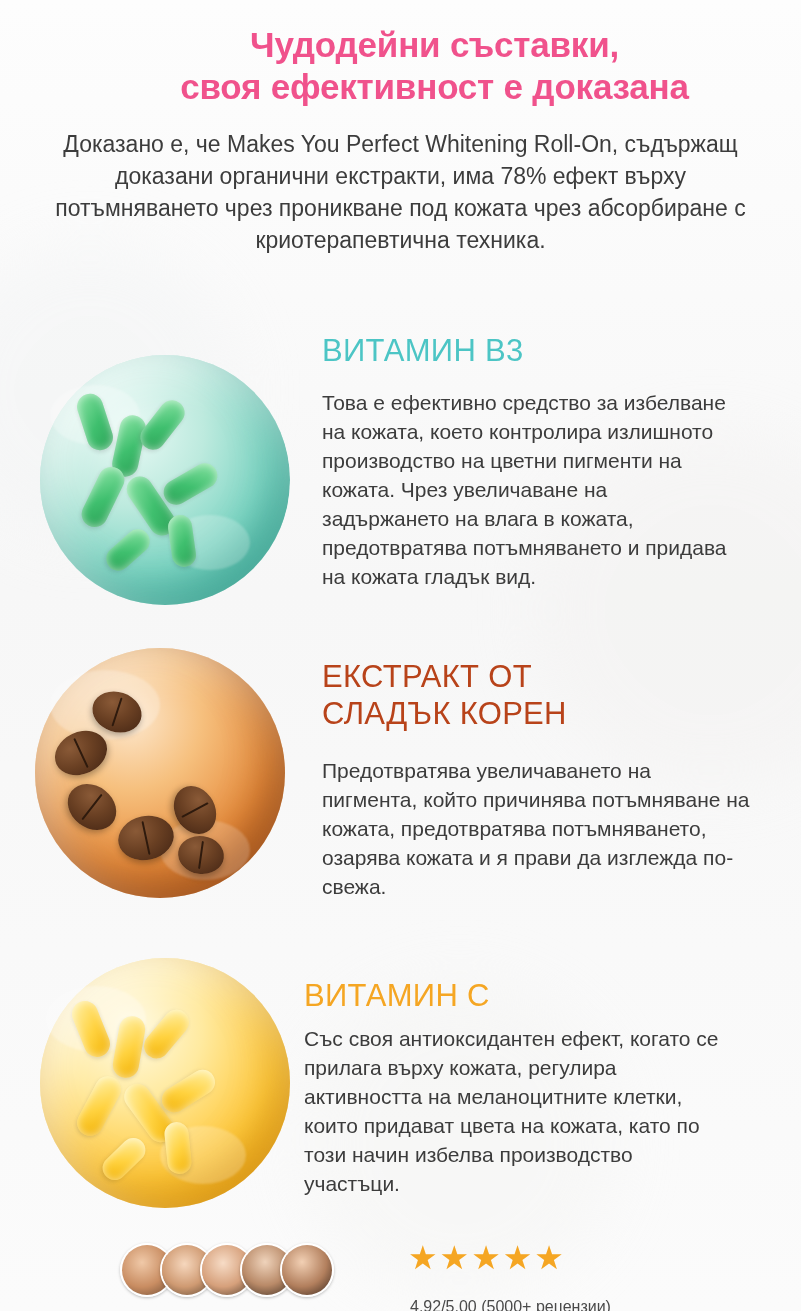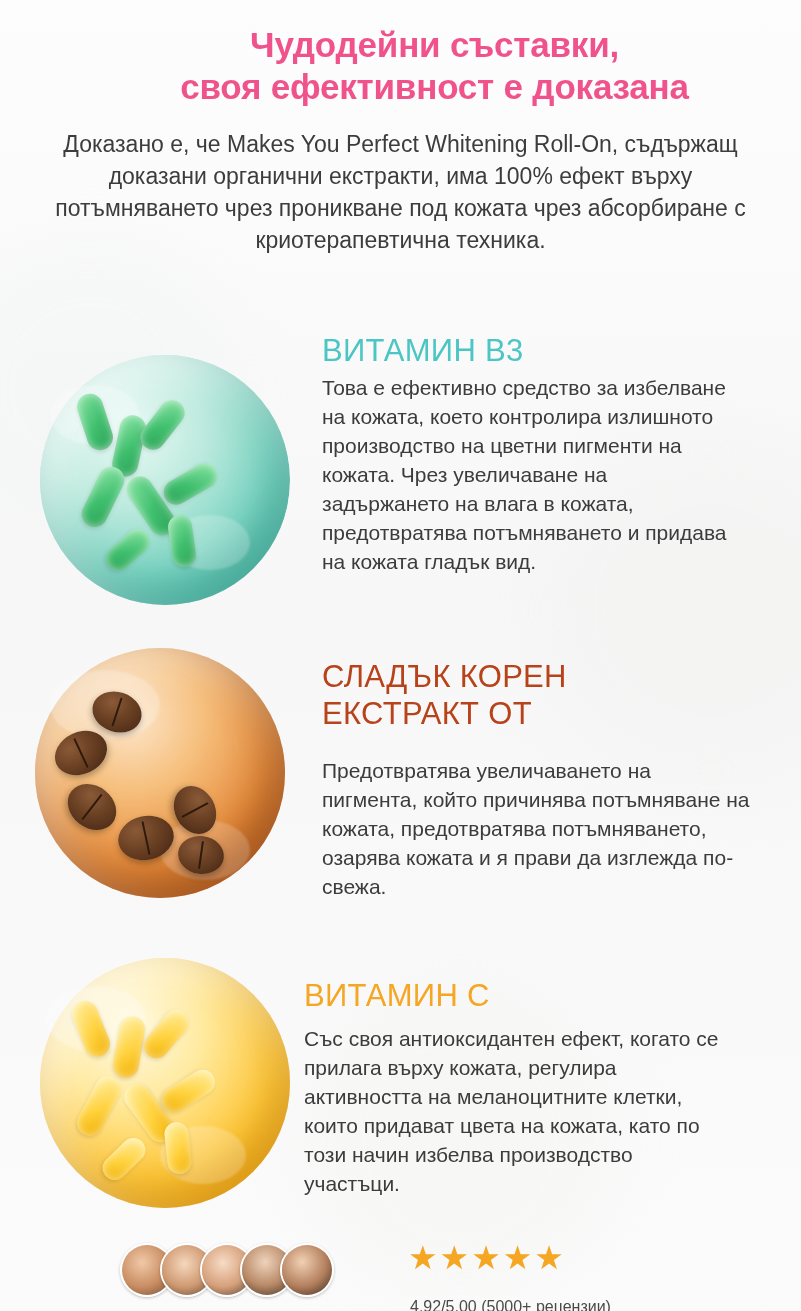--- a/index.html
+++ b/index.html
@@ -94,21 +94,21 @@
     background: rgba(255,255,255,.55);
     filter: blur(1px);
   }
 
   .ing-title { font-weight:normal; letter-spacing:0.3px; }
   .ing-body { color:#3c3c3c; font-size:21px; line-height:29px; }
 
   
   .t1 { position:absolute; left:322px; top:333px; width:415px; }
   .t1 .ing-title { color:#4cc5c5; font-size:31px; line-height:36px; }
-  .t1 .ing-body { margin-top:4px; }
+  .t1 .ing-body { margin-top:19px; }
 
   
   .t2 { position:absolute; left:322px; top:658px; width:430px; }
   .t2 .ing-title { color:#b8431a; font-size:31px; line-height:37px; }
   .t2 .ing-body { margin-top:24px; }
 
   
   .t3 { position:absolute; left:304px; top:978px; width:430px; }
   .t3 .ing-title { color:#f5a623; font-size:31px; line-height:36px; }
   .t3 .ing-body { margin-top:10px; }
@@ -132,21 +132,21 @@
 
   <div class="bg-blob bg1"></div>
   <div class="bg-blob bg2"></div>
   <div class="bg-blob bg3"></div>
 
   <div class="headline">
     <span class="l1">Чудодейни съставки,</span>
     <span class="l2">своя ефективност е доказана</span>
   </div>
 
-  <div class="intro">Доказано е, че Makes You Perfect Whitening Roll-On, съдържащ доказани органични екстракти, има 100% ефект върху потъмняването чрез проникване под кожата чрез абсорбиране с криотерапевтична техника.</div>
+  <div class="intro">Доказано е, че Makes You Perfect Whitening Roll-On, съдържащ доказани органични екстракти, има 78% ефект върху потъмняването чрез проникване под кожата чрез абсорбиране с криотерапевтична техника.</div>
 
   <div class="circle-img c1">
     <div class="sphere"></div>
     <div class="splash" style="left:30px; top:40px; width:90px; height:60px; opacity:.5;"></div>
     <div class="splash" style="left:150px; top:170px; width:80px; height:55px; opacity:.4;"></div>
     <div class="pill pg" style="left:62px; top:48px; width:26px; height:58px; transform:rotate(-18deg);"></div>
     <div class="pill pg" style="left:96px; top:70px; width:26px; height:62px; transform:rotate(12deg);"></div>
     <div class="pill pg" style="left:130px; top:52px; width:25px; height:56px; transform:rotate(38deg);"></div>
     <div class="pill pg" style="left:70px; top:120px; width:26px; height:64px; transform:rotate(26deg);"></div>
     <div class="pill pg" style="left:118px; top:128px; width:26px; height:66px; transform:rotate(-34deg);"></div>
@@ -166,22 +166,22 @@
     <div class="splash" style="left:150px; top:180px; width:90px; height:60px; opacity:.35;"></div>
     <div class="bean" style="left:44px; top:92px; width:54px; height:42px; transform:rotate(-25deg);"></div>
     <div class="bean" style="left:82px; top:52px; width:50px; height:40px; transform:rotate(18deg);"></div>
     <div class="bean" style="left:56px; top:146px; width:52px; height:42px; transform:rotate(38deg);"></div>
     <div class="bean" style="left:108px; top:176px; width:56px; height:44px; transform:rotate(-12deg);"></div>
     <div class="bean" style="left:160px; top:150px; width:50px; height:40px; transform:rotate(62deg);"></div>
     <div class="bean" style="left:168px; top:196px; width:46px; height:38px; transform:rotate(8deg);"></div>
   </div>
 
   <div class="t2">
+    <div class="ing-title">ЕКСТРАКТ ОТ</div>
     <div class="ing-title">СЛАДЪК КОРЕН</div>
-    <div class="ing-title">ЕКСТРАКТ ОТ</div>
     <div class="ing-body">Предотвратява увеличаването на пигмента, който причинява потъмняване на кожата, предотвратява потъмняването, озарява кожата и я прави да изглежда по-свежа.</div>
   </div>
 
   <div class="circle-img c3">
     <div class="sphere"></div>
     <div class="splash" style="left:26px; top:36px; width:100px; height:66px; opacity:.5;"></div>
     <div class="splash" style="left:140px; top:176px; width:86px; height:58px; opacity:.4;"></div>
     <div class="pill py" style="left:58px; top:50px; width:26px; height:58px; transform:rotate(-22deg);"></div>
     <div class="pill py" style="left:96px; top:66px; width:26px; height:62px; transform:rotate(10deg);"></div>
     <div class="pill py" style="left:134px; top:56px; width:25px; height:56px; transform:rotate(40deg);"></div>

